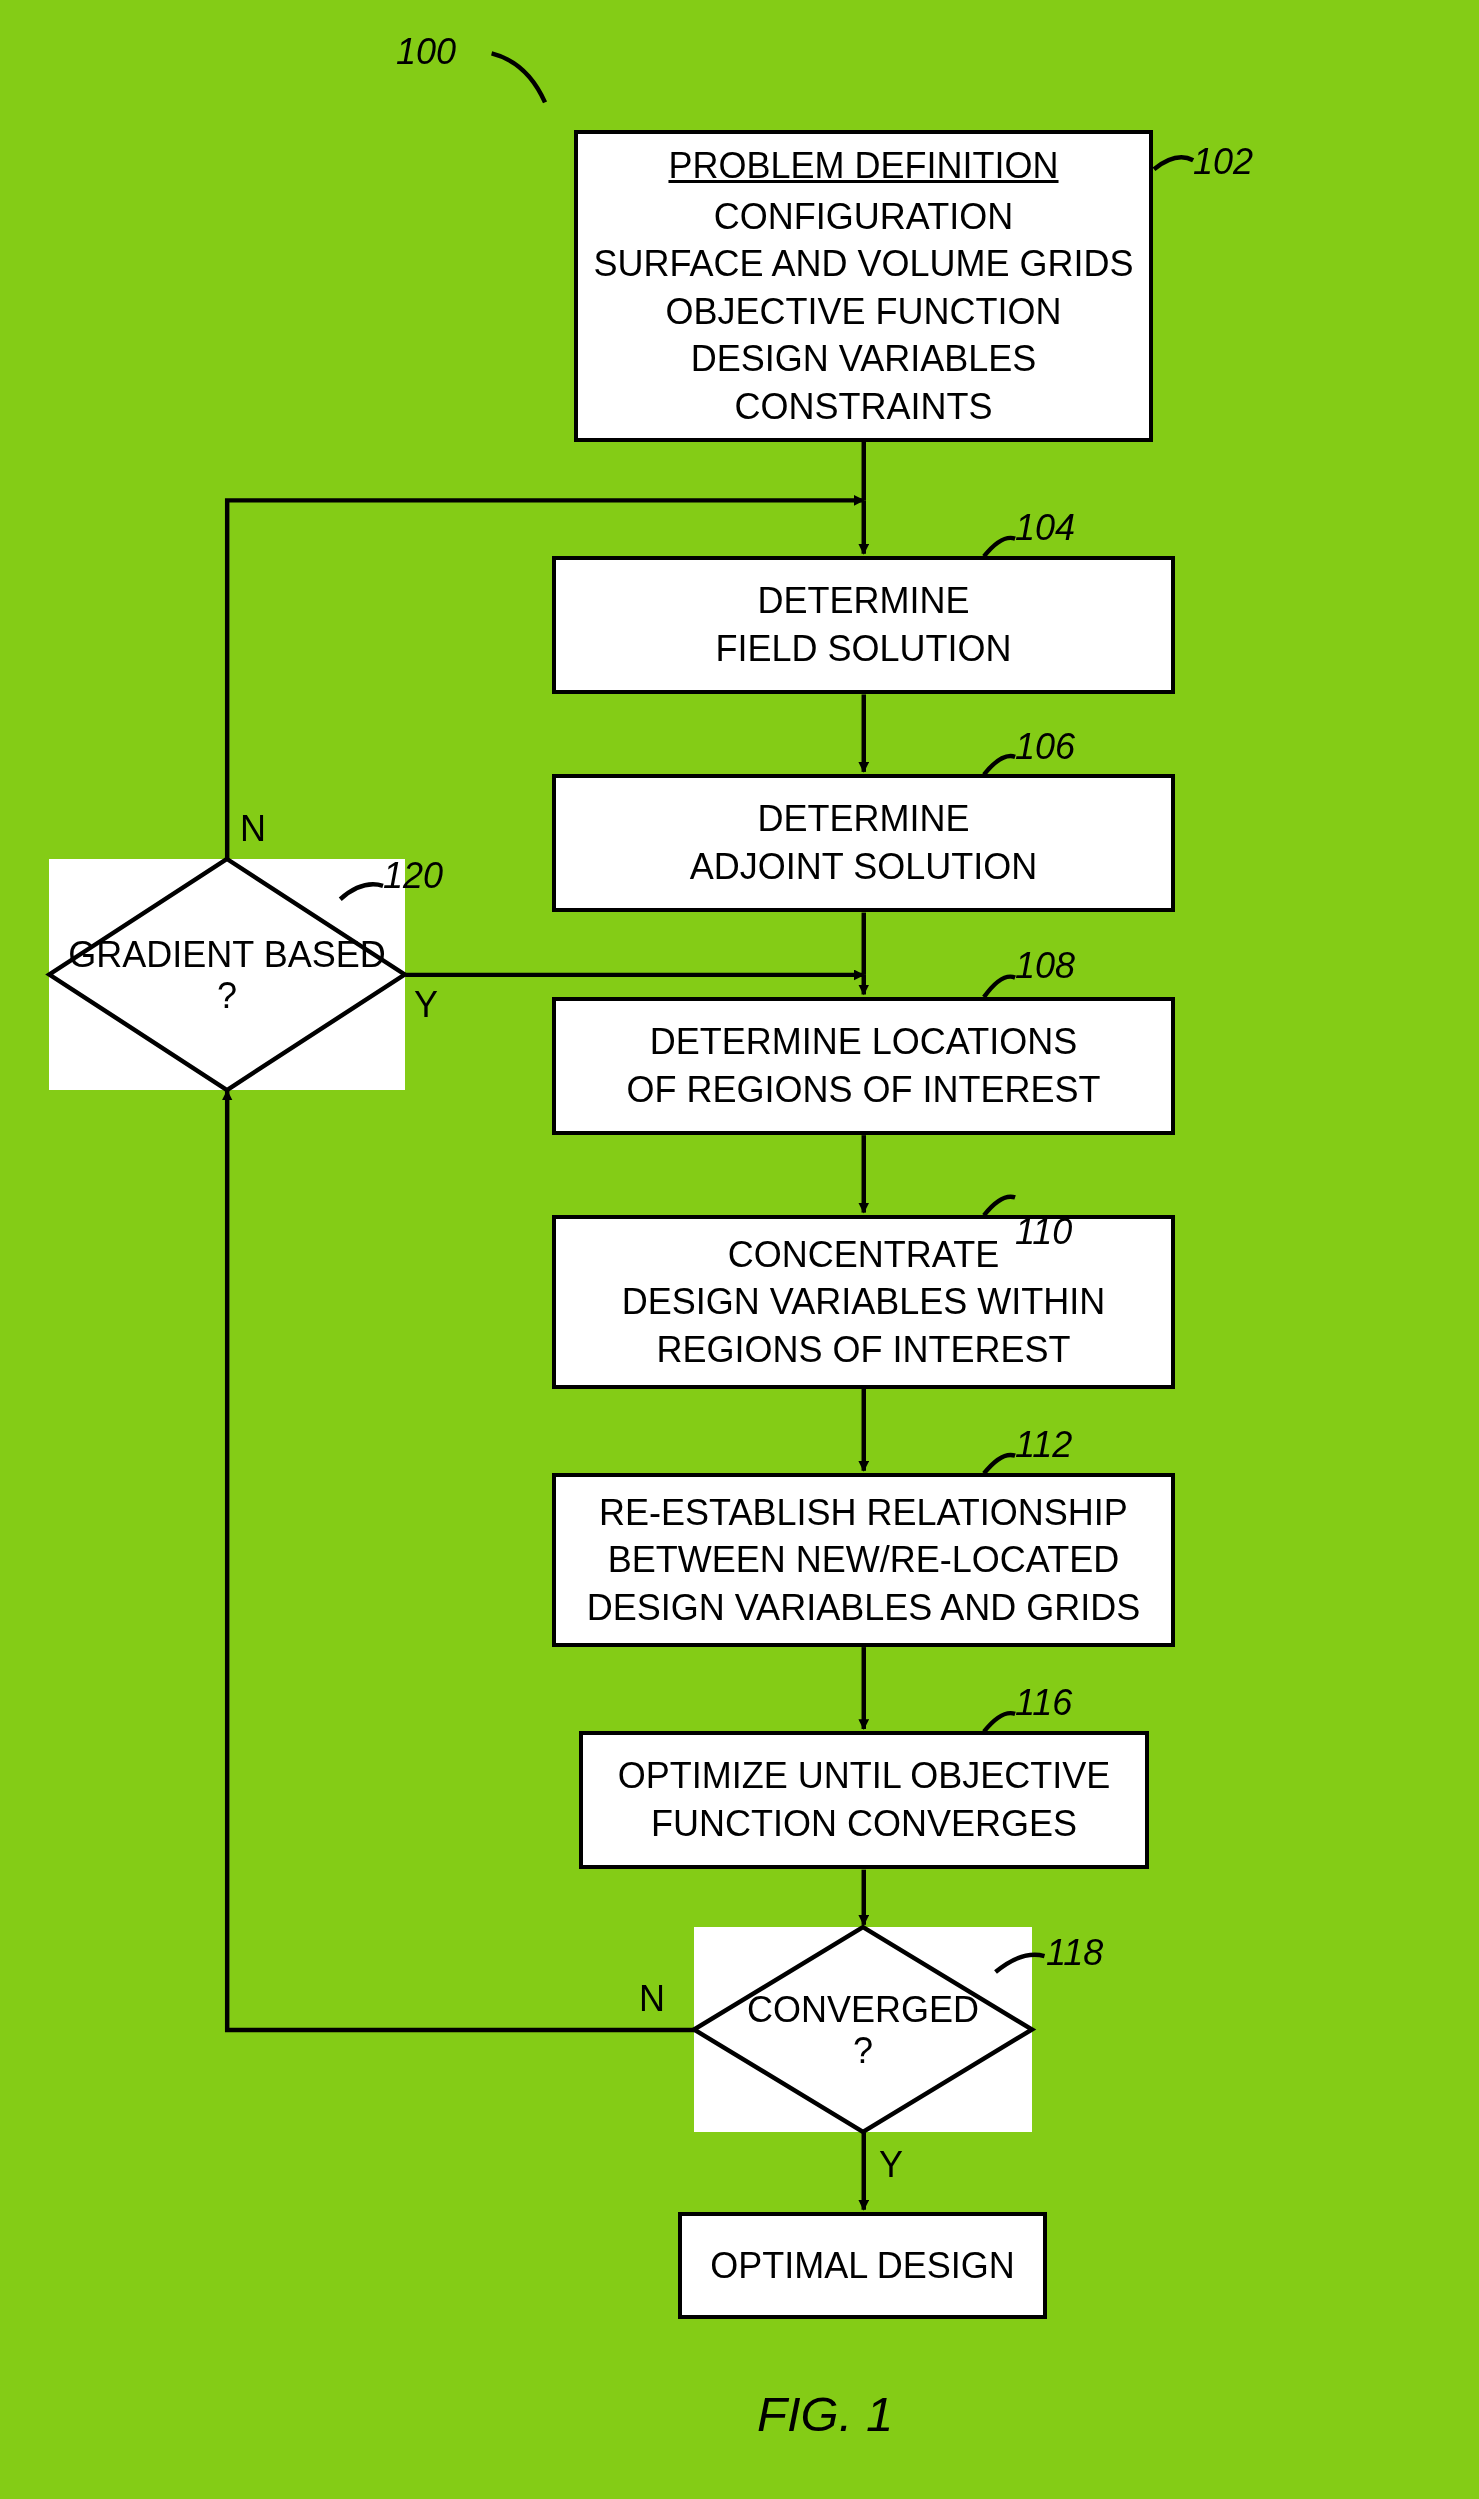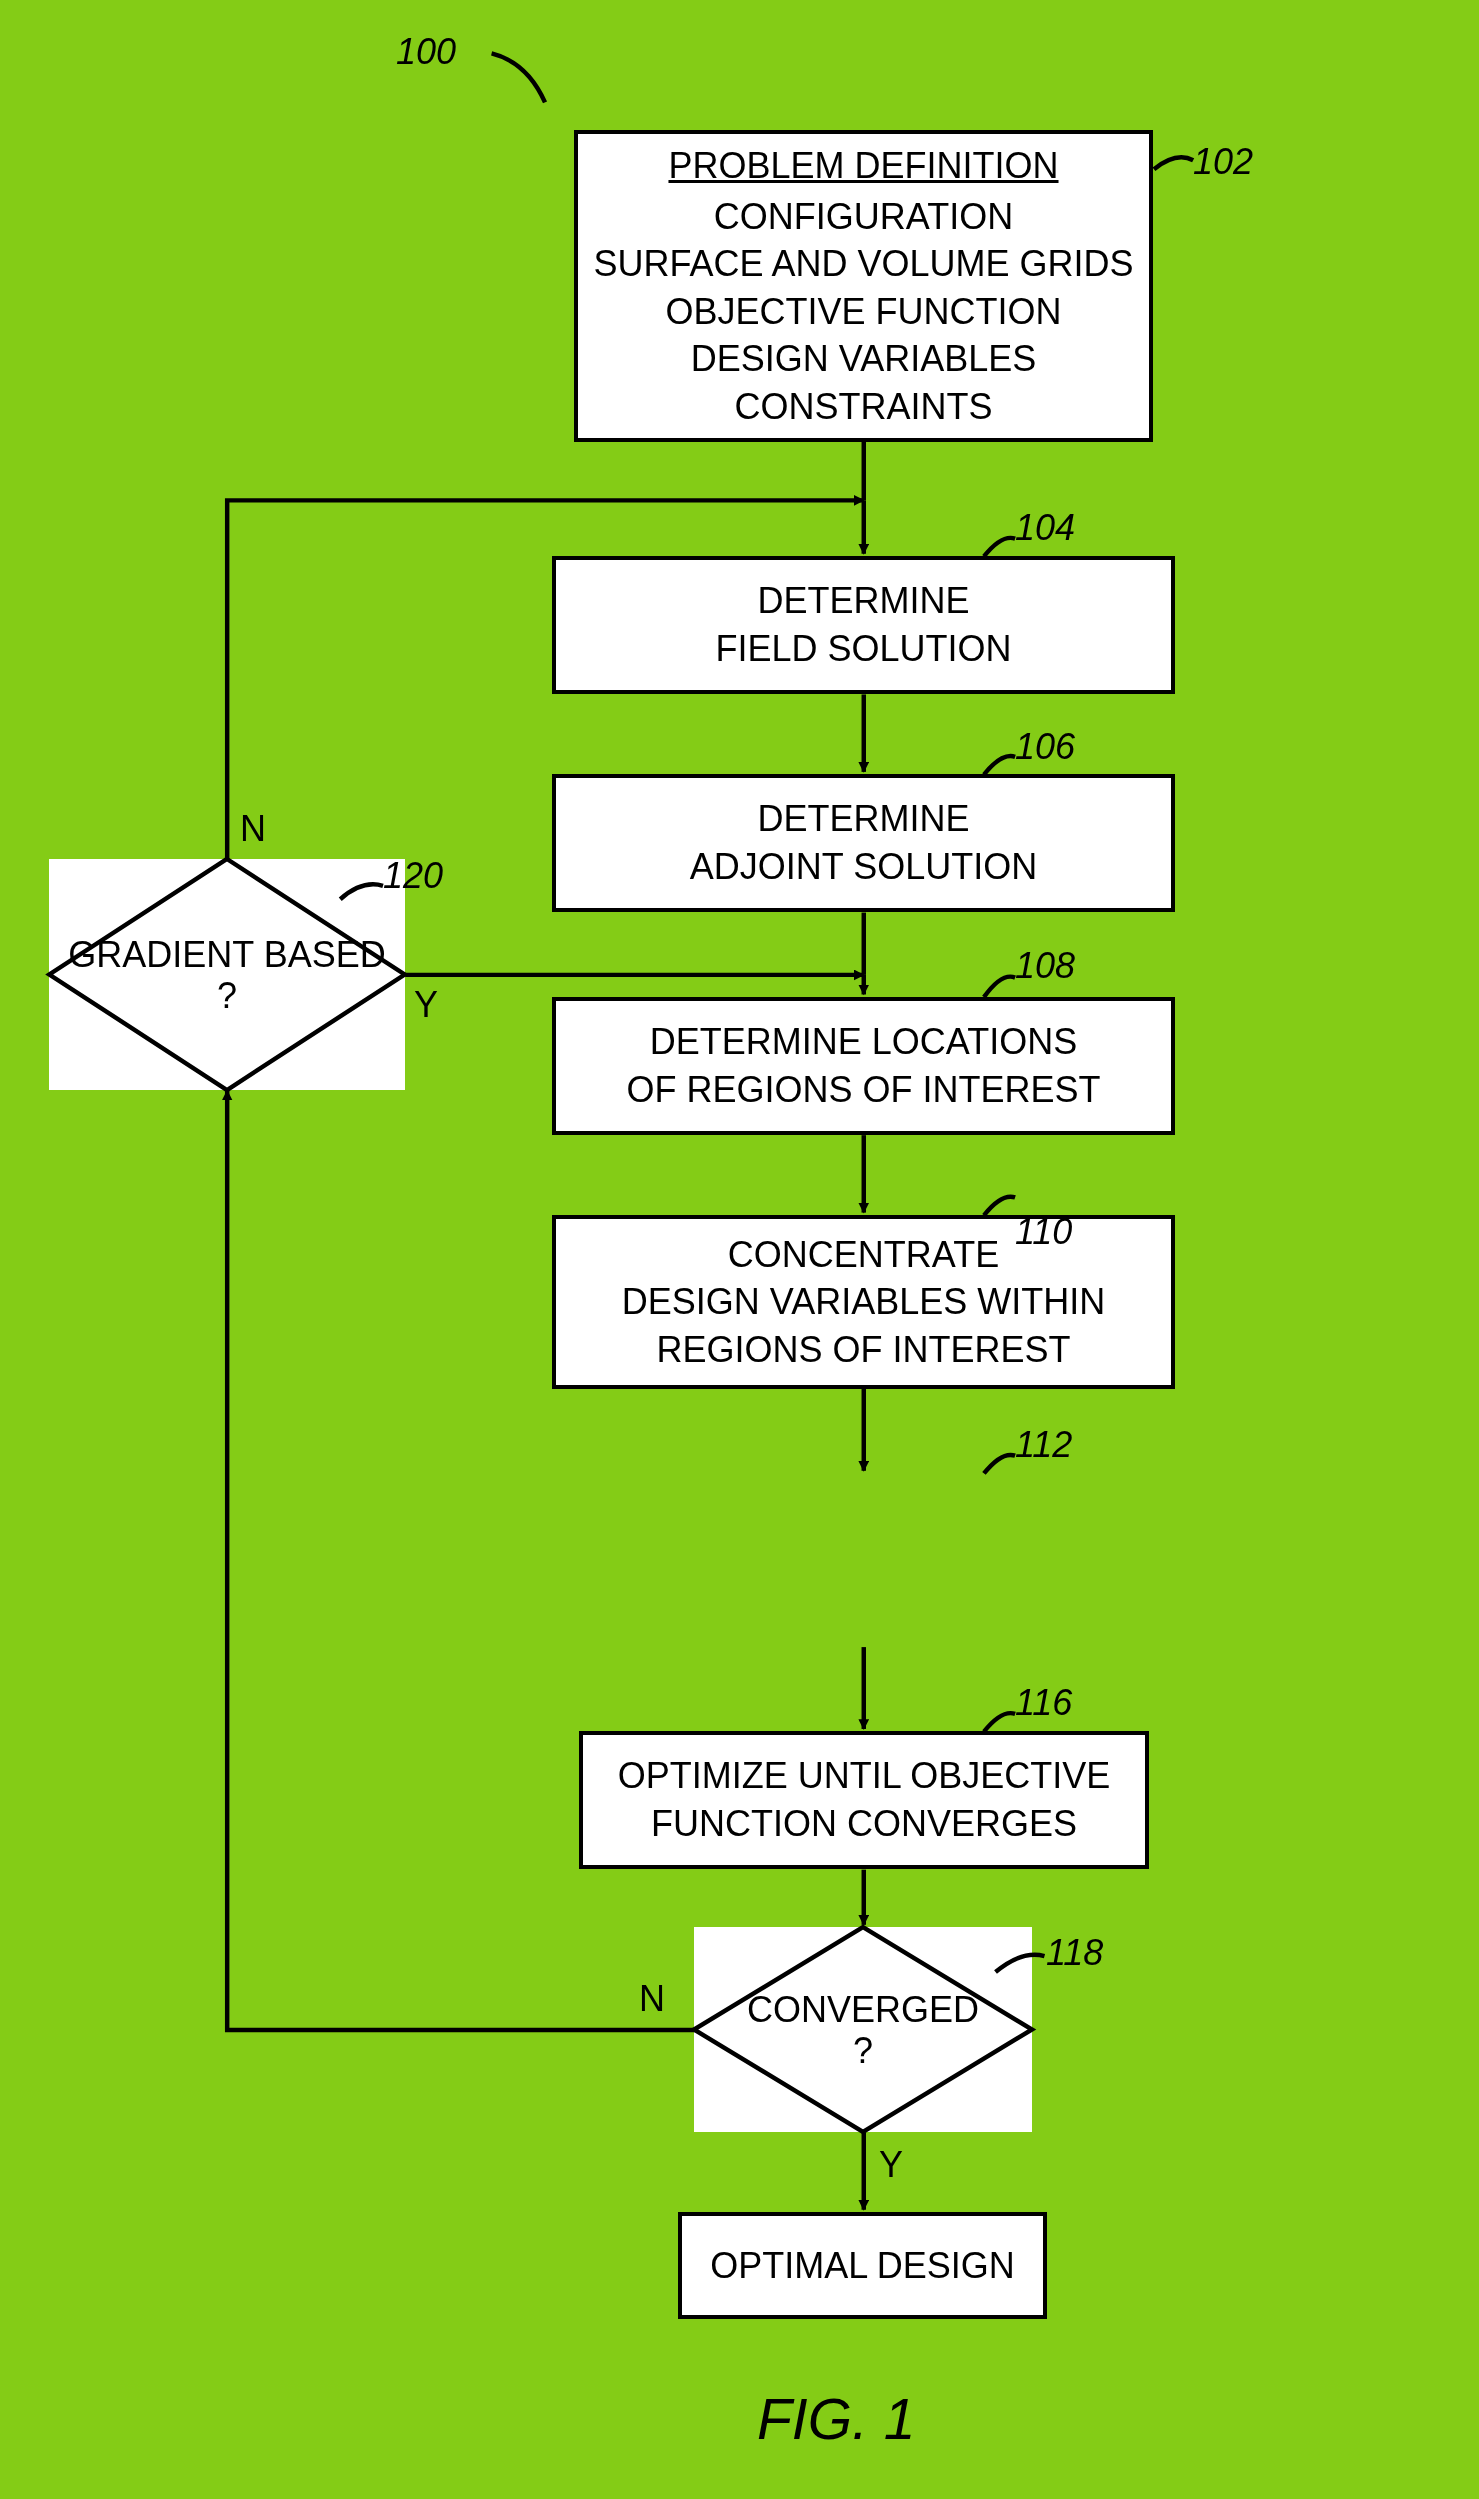--- a/index.html
+++ b/index.html
@@ -54,21 +54,21 @@
     position: absolute;
     font-size: 36px;
     font-style: italic;
   }
   .straight {
     position: absolute;
     font-style: normal;
   }
   .fig {
     position: absolute;
-    font-size: 57px;
+    font-size: 49px;
     font-style: italic;
   }
   svg.wire {
     position: absolute;
     overflow: visible;
     pointer-events: none;
   }
 </style>
 </head>
 <body>
@@ -123,20 +123,25 @@
   <div class="box" style="left:552px; top:1215px; width:623px; height:174px;">
     <div>CONCENTRATE</div>
     <div>DESIGN VARIABLES WITHIN</div>
     <div>REGIONS OF INTEREST</div>
   </div>
   <div class="floating" style="left:1015px; top:1166px;margin-top:45px;">110</div>
   <svg class="wire" style="left:0;top:0" width="1480" height="2500" viewBox="0 0 1662 2808">
     <path d="M 1105 1365 q 20 -25 35 -20" fill="none" stroke="#000" stroke-width="5"></path>
   </svg>
 
+  <div class="box" style="left:552px; top:1473px; width:623px; height:174px;">
+    <div>RE-ESTABLISH RELATIONSHIP</div>
+    <div>BETWEEN NEW/RE-LOCATED</div>
+    <div>DESIGN VARIABLES AND GRIDS</div>
+  </div>
   <div class="floating" style="left:1015px; top:1424px;">112</div>
   <svg class="wire" style="left:0;top:0" width="1480" height="2500" viewBox="0 0 1662 2808">
     <path d="M 1105 1655 q 20 -25 35 -20" fill="none" stroke="#000" stroke-width="5"></path>
   </svg>
 
   <div class="box" style="left:579px; top:1731px; width:570px; height:138px;">
     <div>OPTIMIZE UNTIL OBJECTIVE</div>
     <div>FUNCTION CONVERGES</div>
   </div>
   <div class="floating" style="left:1015px; top:1682px;">116</div>

